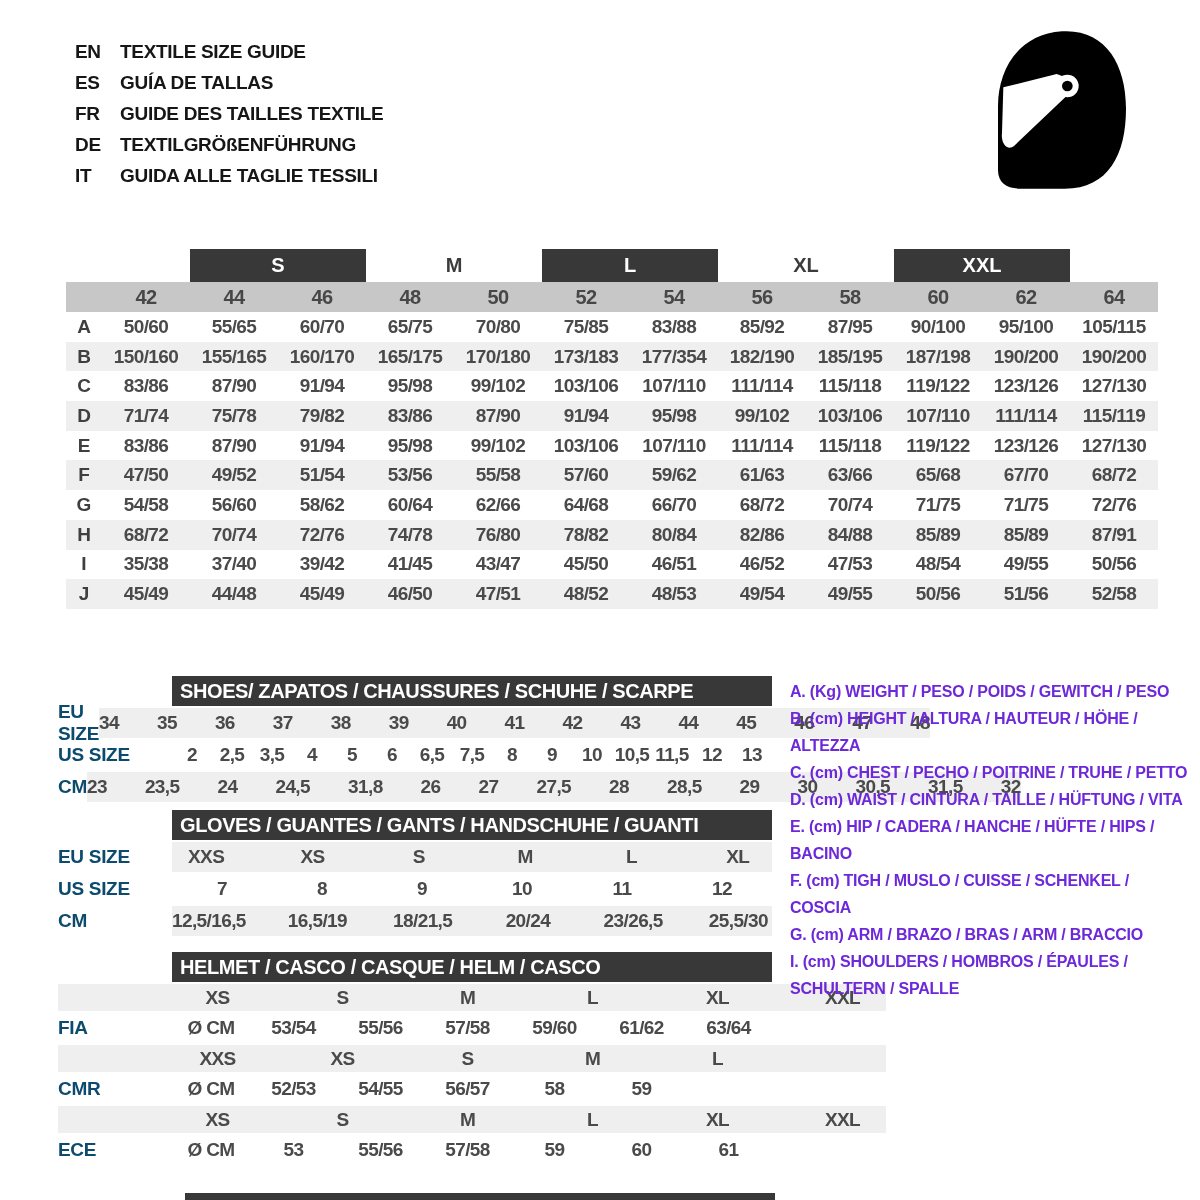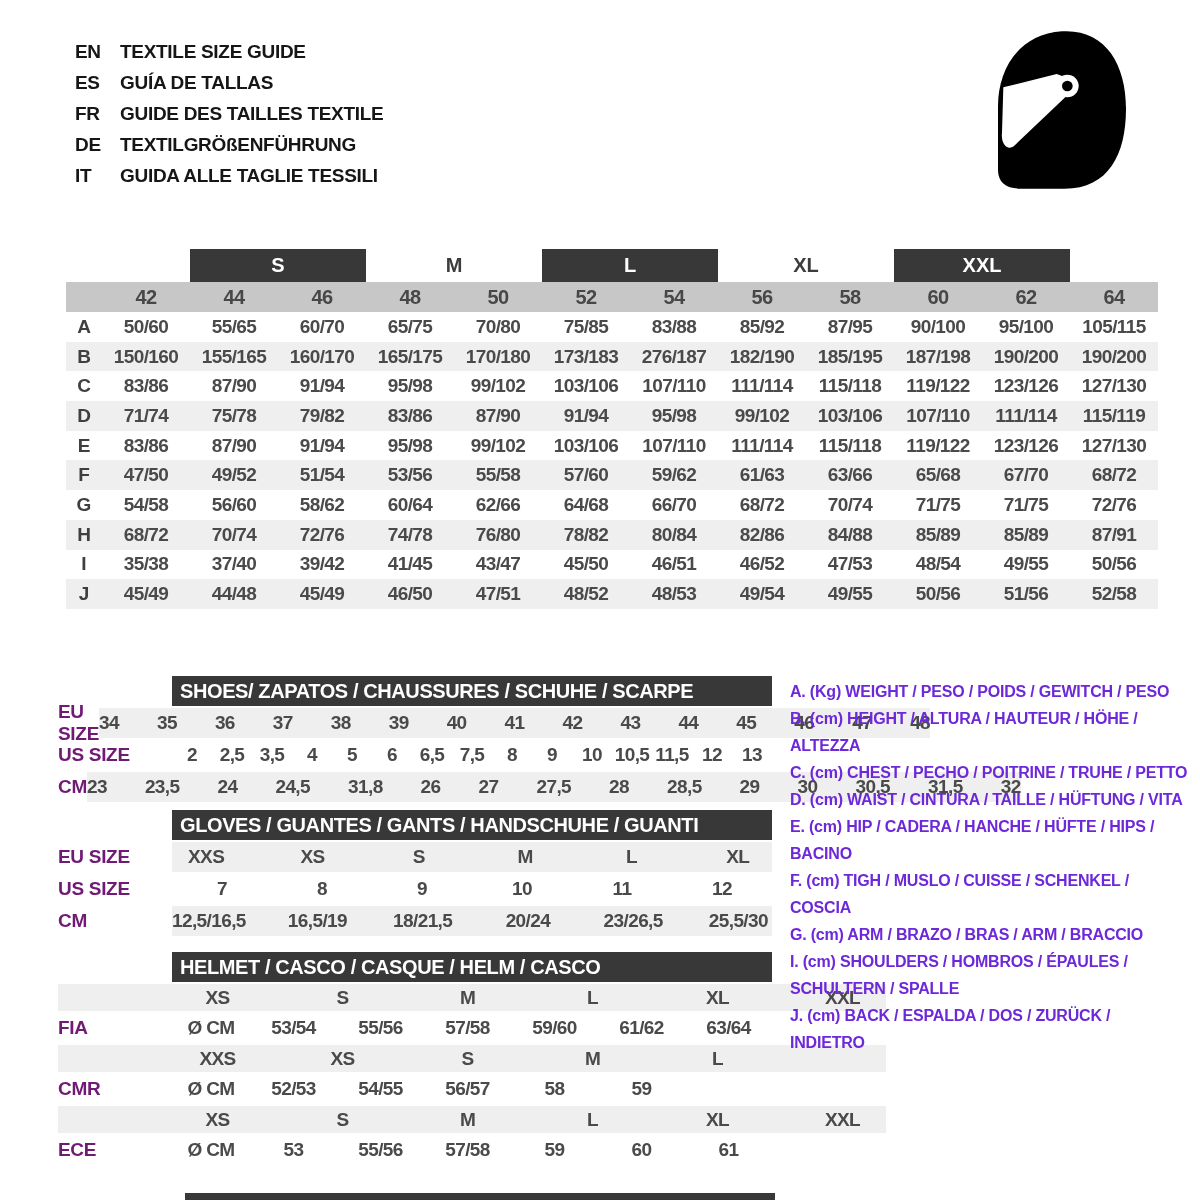--- a/index.html
+++ b/index.html
@@ -23,21 +23,21 @@
   .group.boxed { background: #383838; color: #fff; }
   .num-row { height: 30px; background: #c7c7c7; }
   .cell { display: flex; align-items: center; justify-content: center; font-size: 19px; letter-spacing: -0.6px; white-space: nowrap; }
   .num-row .cell { color: #474747; font-size: 20px; }
   .data-row { height: 29.7px; }
   .data-row.stripe { background: #efefef; }
   .row-letter { display: flex; align-items: center; justify-content: center; font-size: 19px; color: #3f3f3f; }
   
   .sub-tables { position: absolute; left: 58px; top: 676px; width: 714px; }
   .sub-row { display: flex; height: 30px; margin-bottom: 2px; }
-  .sub-label { width: 114px; font-size: 19px; color: #701a75; display: flex; align-items: center; letter-spacing: -0.3px; }
+  .sub-label { width: 114px; font-size: 19px; color: #0c4a6e; display: flex; align-items: center; letter-spacing: -0.3px; }
   .sub-band { flex: 1; display: grid; }
   .sub-band.band-stripe { background: #efefef; gap: 38px; }
   .header-bar { flex: 1; background: #383838; color: #fff; font-size: 20px; display: flex; align-items: center; padding-left: 8px; letter-spacing: -0.4px; white-space: nowrap; }
   .cols15 { grid-template-columns: repeat(15, 1fr); }
   .cols6 { grid-template-columns: repeat(6, 1fr); }
   .colsHelm { grid-template-columns: 78px repeat(6, 87px); }
   .gloves-gap { margin-top: 8px; }
   .helmet-gap { margin-top: 16px; }
   .helm-size-row { height: 27px; }
   
@@ -122,21 +122,21 @@
           <div class="cell">105/115</div>
         </div>
         <div class="grid13 data-row stripe">
           <div class="row-letter">B</div>
           <div class="cell">150/160</div>
           <div class="cell">155/165</div>
           <div class="cell">160/170</div>
           <div class="cell">165/175</div>
           <div class="cell">170/180</div>
           <div class="cell">173/183</div>
-          <div class="cell">276/187</div>
+          <div class="cell">177/354</div>
           <div class="cell">182/190</div>
           <div class="cell">185/195</div>
           <div class="cell">187/198</div>
           <div class="cell">190/200</div>
           <div class="cell">190/200</div>
         </div>
         <div class="grid13 data-row">
           <div class="row-letter">C</div>
           <div class="cell">83/86</div>
           <div class="cell">87/90</div>
@@ -451,18 +451,17 @@
 
   <div class="legend" id="legendBlock">
       <div class="legend-item">A. (Kg) WEIGHT / PESO / POIDS / GEWITCH / PESO</div>
       <div class="legend-item">B. (cm) HEIGHT / ALTURA / HAUTEUR / HÖHE / ALTEZZA</div>
       <div class="legend-item">C. (cm) CHEST / PECHO / POITRINE / TRUHE / PETTO</div>
       <div class="legend-item">D. (cm) WAIST / CINTURA / TAILLE / HÜFTUNG / VITA</div>
       <div class="legend-item">E. (cm) HIP / CADERA / HANCHE / HÜFTE / HIPS /  BACINO</div>
       <div class="legend-item">F. (cm) TIGH / MUSLO / CUISSE / SCHENKEL / COSCIA</div>
       <div class="legend-item">G. (cm) ARM  / BRAZO / BRAS / ARM / BRACCIO</div>
       <div class="legend-item">I.  (cm) SHOULDERS / HOMBROS / ÉPAULES / SCHULTERN / SPALLE</div>
-      <div class="legend-item">J. (cm) BACK / ESPALDA / DOS / ZURÜCK / INDIETRO</div>
     </div>
 
   <div class="bottom-bar"></div>
 
 </div>
 
 </body></html>

